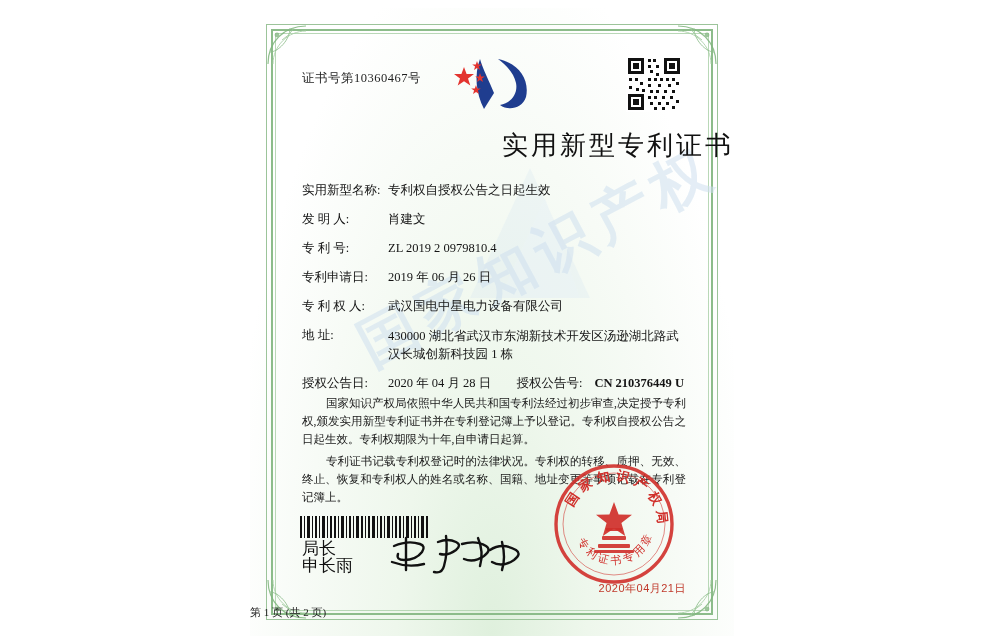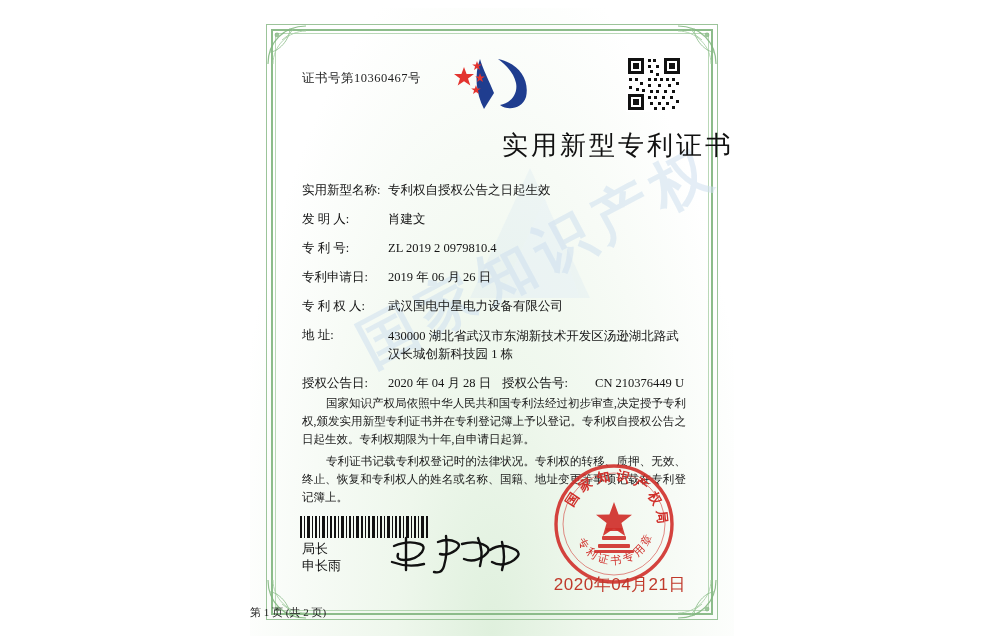--- a/index.html
+++ b/index.html
@@ -154,22 +154,23 @@
     width: 86px;
     flex: 0 0 86px;
     letter-spacing: 0px;
     white-space: nowrap;
   }
   .row .val {
     flex: 1 1 auto;
   }
   .row .val.wrap { line-height: 18px; }
   .row.two .val2 {
-    margin-left: 27px;
+    margin-left: 12px;
     white-space: nowrap;
+    font-weight: bold;
   }
   .inline-lab { white-space: nowrap; }
 
   
   .paras {
     position: absolute;
     left: 52px;
     top: 386px;
     width: 384px;
     font-size: 11.5px;
@@ -189,21 +190,21 @@
     bottom: 98px;
     width: 130px;
     height: 22px;
   }
 
   
   .sig-label {
     position: absolute;
     left: 52px;
     bottom: 62px;
-    font-size: 13px;
+    font-size: 17px;
     line-height: 17px;
     color: #111;
   }
   .sig-hand {
     position: absolute;
     left: 136px;
     bottom: 58px;
     width: 140px;
     height: 46px;
   }
@@ -213,21 +214,21 @@
     position: absolute;
     right: 56px;
     bottom: 48px;
     width: 128px;
     height: 128px;
   }
   .seal-date {
     position: absolute;
     right: 48px;
     bottom: 40px;
-    font-size: 17px;
+    font-size: 11px;
     color: #c0392b;
     letter-spacing: .5px;
     font-family: "Liberation Sans", sans-serif;
   }
 
   .pagefoot {
     position: absolute;
     left: 0; right: 0;
     bottom: 16px;
     font-size: 11px;

